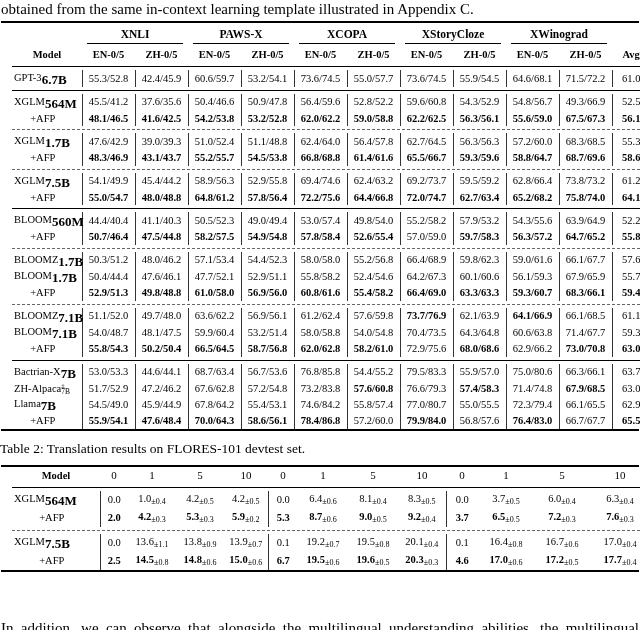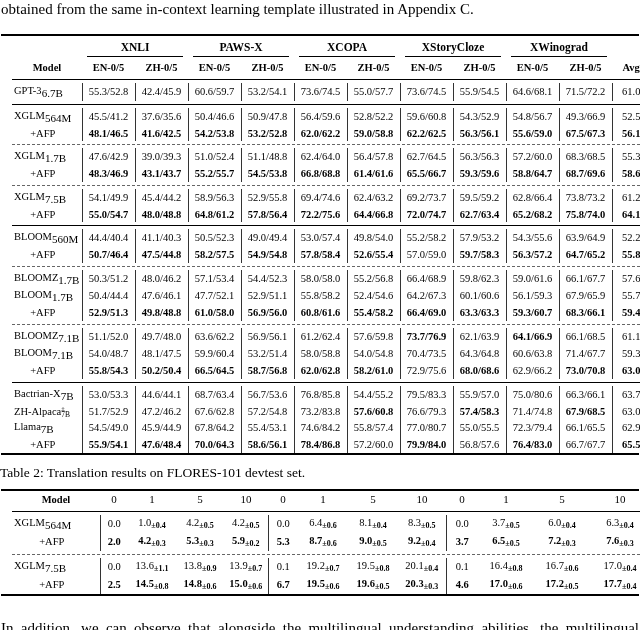--- a/index.html
+++ b/index.html
@@ -3,44 +3,44 @@
 <meta charset="utf-8">
 <style>
   * { box-sizing: border-box; }
   html, body { margin: 0; padding: 0; }
   body {
     width: 640px; height: 630px;
     background: #ffffff; color: #000;
     font-family: "Liberation Serif", "DejaVu Serif", serif;
     overflow: hidden; position: relative;
   }
-  .intro { font-size: 15px; line-height: 17px; margin: 1px 0 16px 1px; }
+  .intro { font-size: 15px; line-height: 17px; margin: 1px 0 3px 1px; }
   .drule { height: 2px; border-top: 1.4px solid #000; border-bottom: 1.4px solid #000; margin: 0 1px; }
   table { border-collapse: collapse; table-layout: fixed; margin: 0 12px; width: 638px; }
   td { padding: 0; text-align: center; font-size: 10.5px; line-height: 15px; height: 16px;
        white-space: nowrap; vertical-align: middle; }
   .t2 td { height: 17px; }
   .gcell { height: 22px; vertical-align: bottom; }
   .gt { font-weight: bold; font-size: 11.5px; line-height: 13px; }
   .gl { border-top: 1px solid #000; margin: 2px 5px 1px 5px; height: 0; }
   .bh { font-weight: bold; font-size: 10.5px; height: 18px; }
   .sh { font-size: 11px; height: 18px; }
   td.model { text-align: left; padding-left: 2px; }
   td.model.afp { text-align: center; padding-right: 10px; }
-  .msub { font-size: 11px; vertical-align: -2.5px; }
+  .msub { font-size: 13px; vertical-align: -2.5px; font-weight: bold; }
   .stack { display: inline-block; vertical-align: -2.5px; }
   .stack .sup { display: block; font-size: 7px; line-height: 6px; }
   .stack .ssub { display: block; font-size: 7.5px; line-height: 6px; }
   .vb { border-right: 1px solid #333; }
   .b { font-weight: bold; }
   .seprow td { height: 7px; }
   .ruleline { border-top: 1.3px solid #000; height: 0; }
   .dashline { border-top: 1px dashed #666; height: 0; }
   .caption { text-align: left; font-size: 13.5px; margin: 10px 0 8px 0; }
-  .pm { font-size: 8px; vertical-align: -2px; font-weight: bold; }
+  .pm { font-size: 8px; vertical-align: -2px; font-weight: normal; }
   .bottom { position: absolute; top: 619px; left: 1px; right: 1px;
             font-size: 15px; line-height: 18px; text-align: justify; }
 </style>
 </head>
 <body>
 
 <div class="intro">obtained from the same in-context learning template illustrated in Appendix C.</div>
 
 <div class="drule"></div>
 

